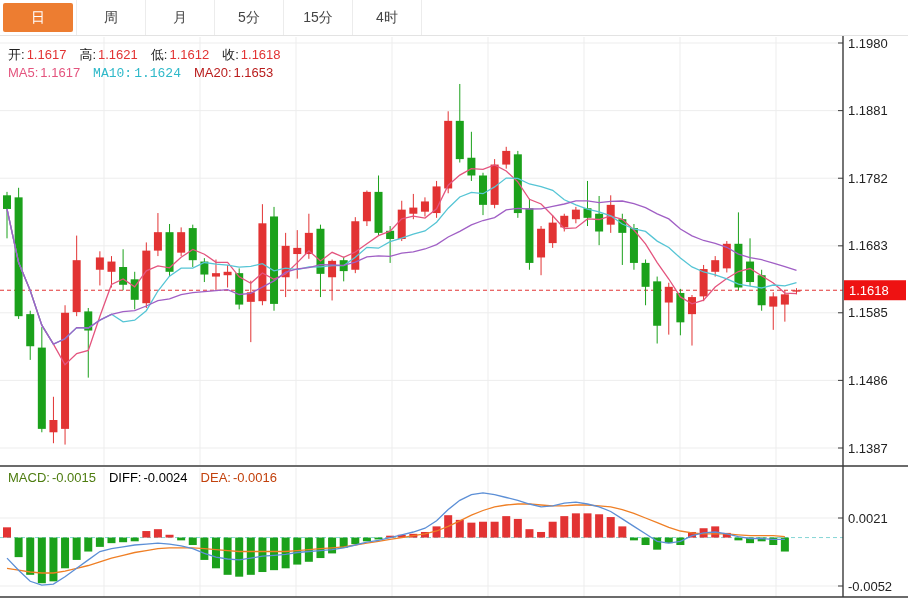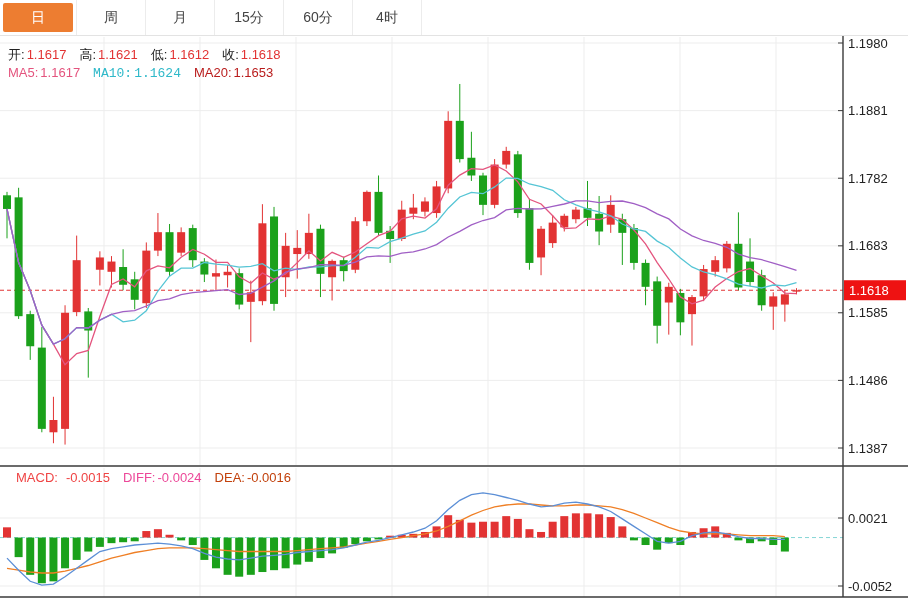--- a/index.html
+++ b/index.html
@@ -15,42 +15,42 @@
              font-size:14px;color:#444;border-radius:2px;}
   .tab.active .tab-inner{background:#ed7d31;color:#fff;}
   .tab-filler{flex:1;}
   .overlay{position:absolute;z-index:2;font-size:13px;white-space:nowrap;}
   .row-ohlc{left:8px;top:46px;text-align:center;}
   .row-ma{left:8px;top:65px;}
   .row-macd{left:8px;top:470px;}
   .lbl{color:#222;}
   .val{margin-left:2px;margin-right:13px;}
   .red{color:#e23333;} .pink{color:#e4547e;} .cyan{color:#2fb9c9;font-family:Liberation Mono, monospace;} .purple{color:#b91c1c;}
-  .grn{color:#ef4444;margin-left:8px;} .blu{color:#ec4899;} .org{color:#c2410c;}
+  .grn{color:#4d7c0f;} .blu{color:#000000;} .org{color:#c2410c;}
 </style>
 </head>
 <body>
 
 <div class="app">
 
   <div class="tabbar">
     <div class="tab active">
         <span class="tab-inner">日</span>
       </div>
     <div class="tab">
         <span class="tab-inner">周</span>
       </div>
     <div class="tab">
         <span class="tab-inner">月</span>
       </div>
     <div class="tab">
+        <span class="tab-inner">5分</span>
+      </div>
+    <div class="tab">
         <span class="tab-inner">15分</span>
-      </div>
-    <div class="tab">
-        <span class="tab-inner">60分</span>
       </div>
     <div class="tab">
         <span class="tab-inner">4时</span>
       </div>
     <div class="tab-filler"></div>
   </div>
 
   <svg id="chart-svg" width="908" height="601" viewBox="0 0 908 601">
       <line x1="104" y1="37" x2="104" y2="465" stroke="#ededed" stroke-width="1"></line>
       <line x1="104" y1="468" x2="104" y2="597" stroke="#ededed" stroke-width="1"></line>

